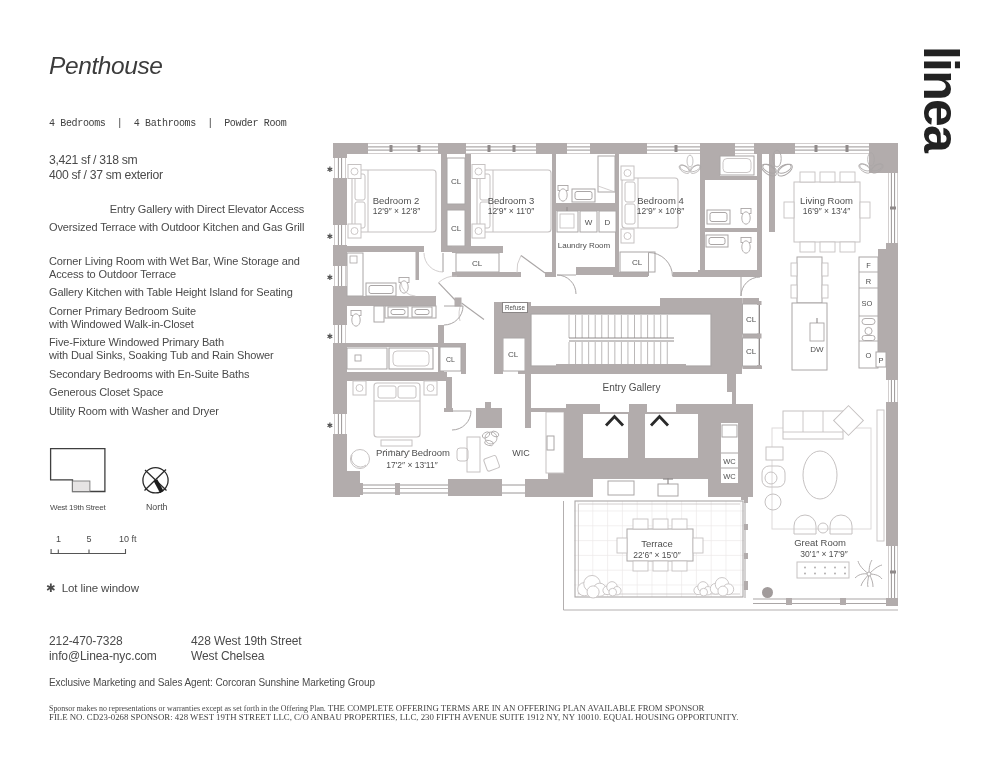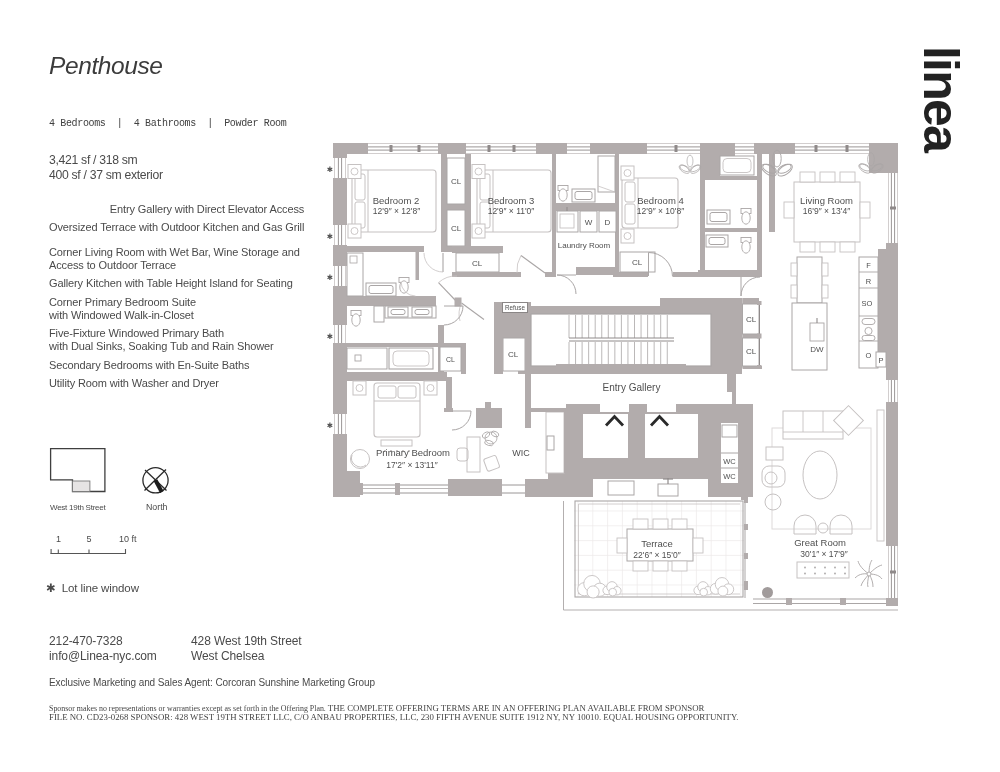--- a/index.html
+++ b/index.html
@@ -12,26 +12,27 @@
 <body>
 
 <div class="abs" style="left:49px;top:52px;font-size:24.5px;letter-spacing:-0.4px;color:#3c3c3c;font-style:italic;">Penthouse</div>
 
 <div class="abs" style="left:49px;top:117.5px;font-size:10px;letter-spacing:-0.35px;font-family:Liberation Mono, monospace;color:#404040;">4 Bedrooms&nbsp; |&nbsp; 4 Bathrooms&nbsp; |&nbsp; Powder Room</div>
 
 <div class="abs t" style="left:49px;top:153px;font-size:12.2px;letter-spacing:-0.3px;line-height:15.4px;">3,421 sf / 318 sm<br>400 sf / 37 sm exterior</div>
 
 <div class="abs t" style="left:49px;top:202.5px;font-size:11px;letter-spacing:-0.12px;line-height:12.8px;">
   <div style="margin-bottom:5.8px;text-align:right;">Entry Gallery with Direct Elevator Access</div>
-  <div style="margin-bottom:12px;">Oversized Terrace with Outdoor Kitchen and Gas Grill</div>
+  <div style="margin-bottom:21px;">Oversized Terrace with Outdoor Kitchen and Gas Grill</div>
   <div style="margin-bottom:5.8px;">Corner Living Room with Wet Bar, Wine Storage and<br>Access to Outdoor Terrace</div>
   <div style="margin-bottom:5.8px;">Gallery Kitchen with Table Height Island for Seating</div>
   <div style="margin-bottom:5.8px;">Corner Primary Bedroom Suite<br>with Windowed Walk-in-Closet</div>
   <div style="margin-bottom:5.8px;">Five-Fixture Windowed Primary Bath<br>with Dual Sinks, Soaking Tub and Rain Shower</div>
   <div style="margin-bottom:5.8px;">Secondary Bedrooms with En-Suite Baths</div>
+  <div style="margin-bottom:5.8px;">Generous Closet Space</div>
   <div>Utility Room with Washer and Dryer</div>
 </div>
 
 <svg class="abs" style="left:0;top:0;" width="340" height="772" viewBox="0 0 340 772">
 
   <path d="M 50.6 448.6 L 104.9 448.6 L 104.9 491.5 L 72.5 491.5 L 72.5 479.8 L 50.6 479.8 Z" fill="none" stroke="#3f3f3f" stroke-width="1.3"></path>
 
   <rect x="72.5" y="481" width="17.4" height="10.5" fill="#e6e4e4" stroke="#7a7a7a" stroke-width="0.9"></rect>
 
   <text x="50" y="510" font-size="8" letter-spacing="-0.25" fill="#4a4a4a" font-family="Liberation Sans, sans-serif">West 19th Street</text>

